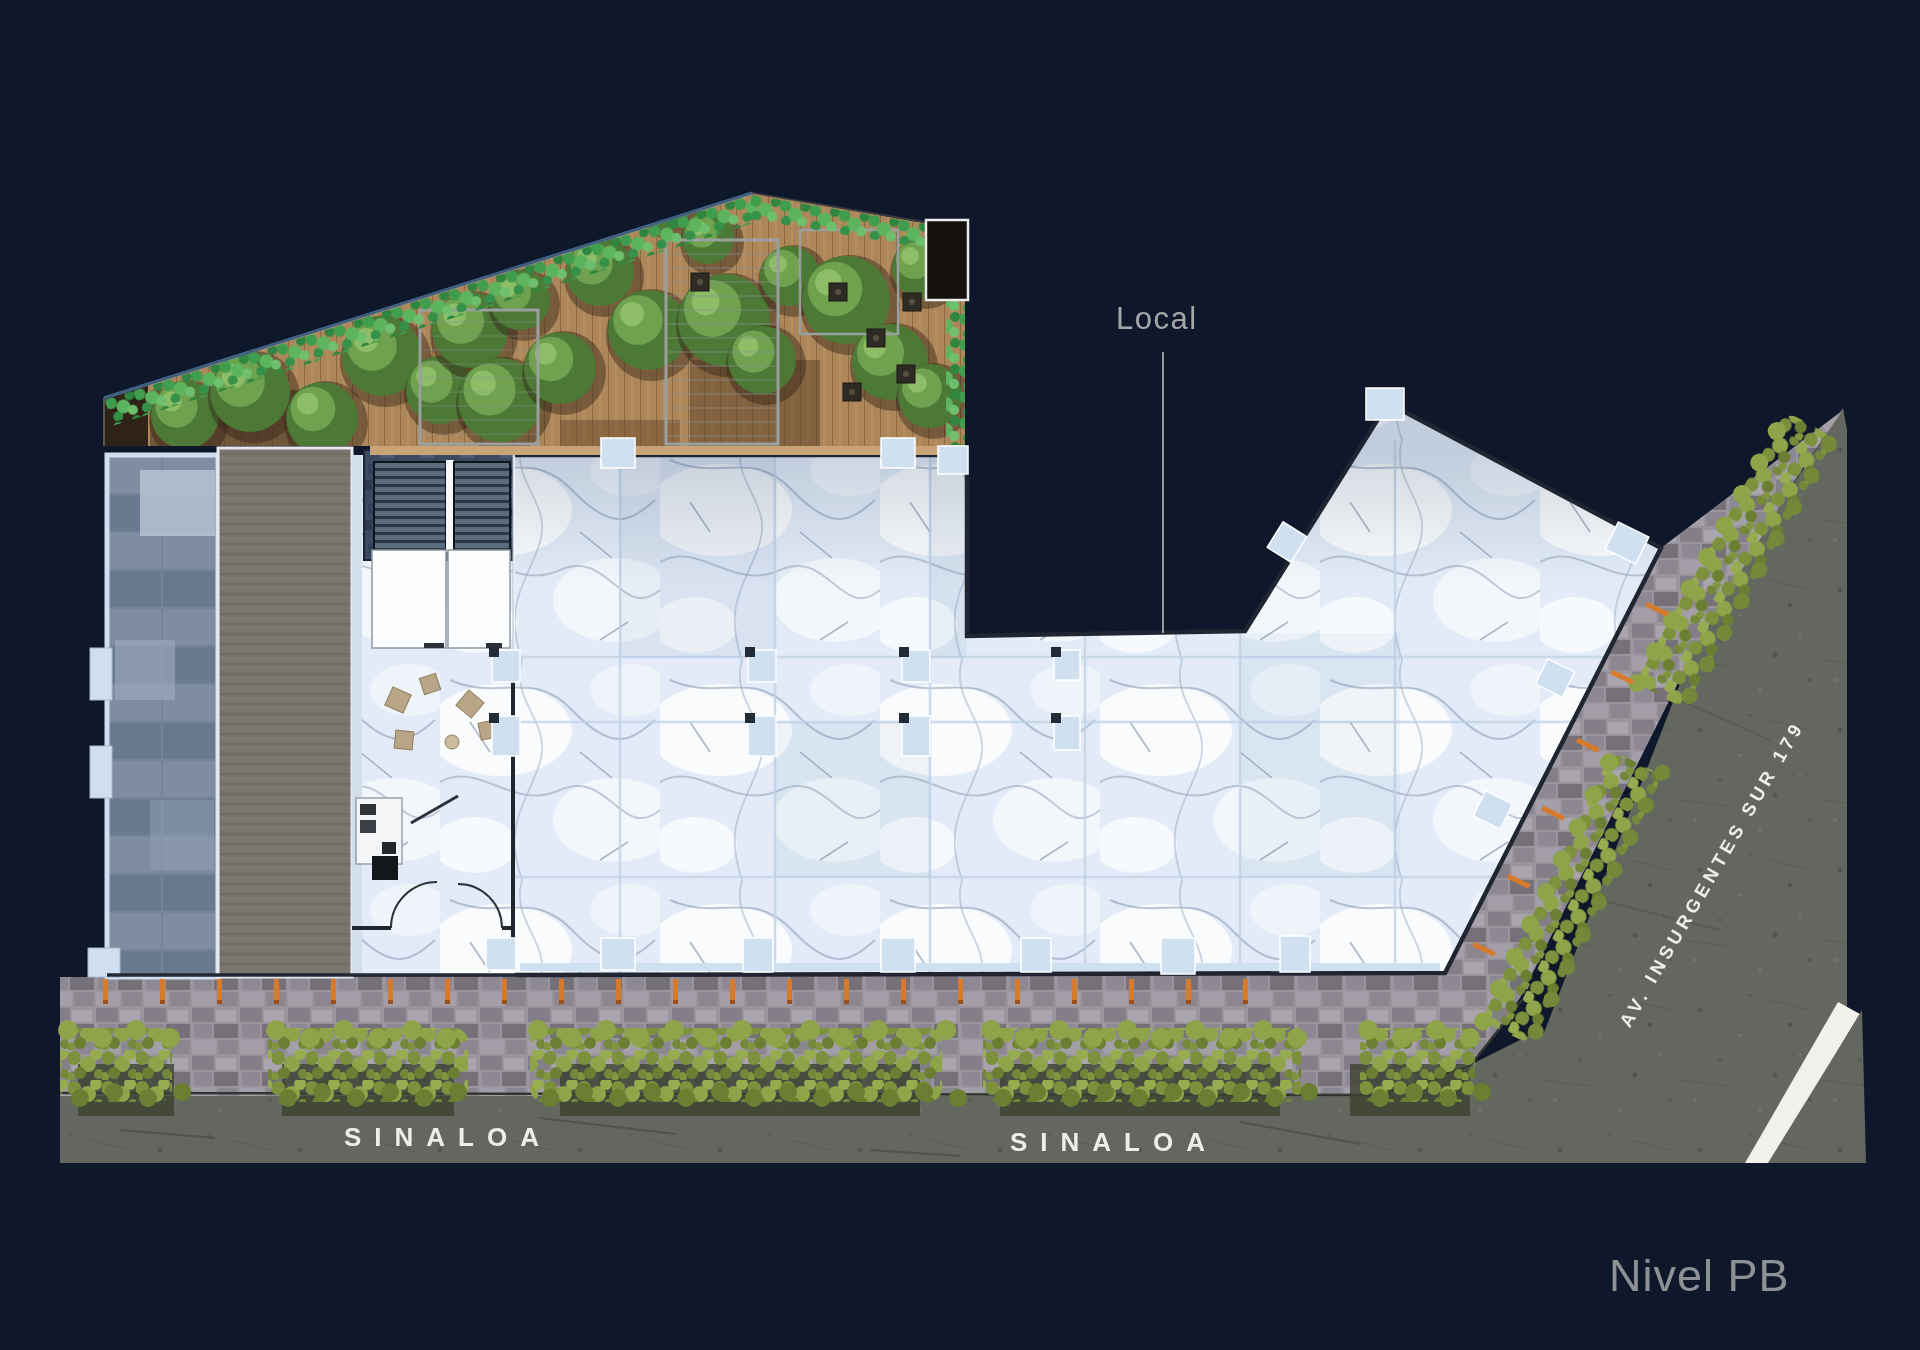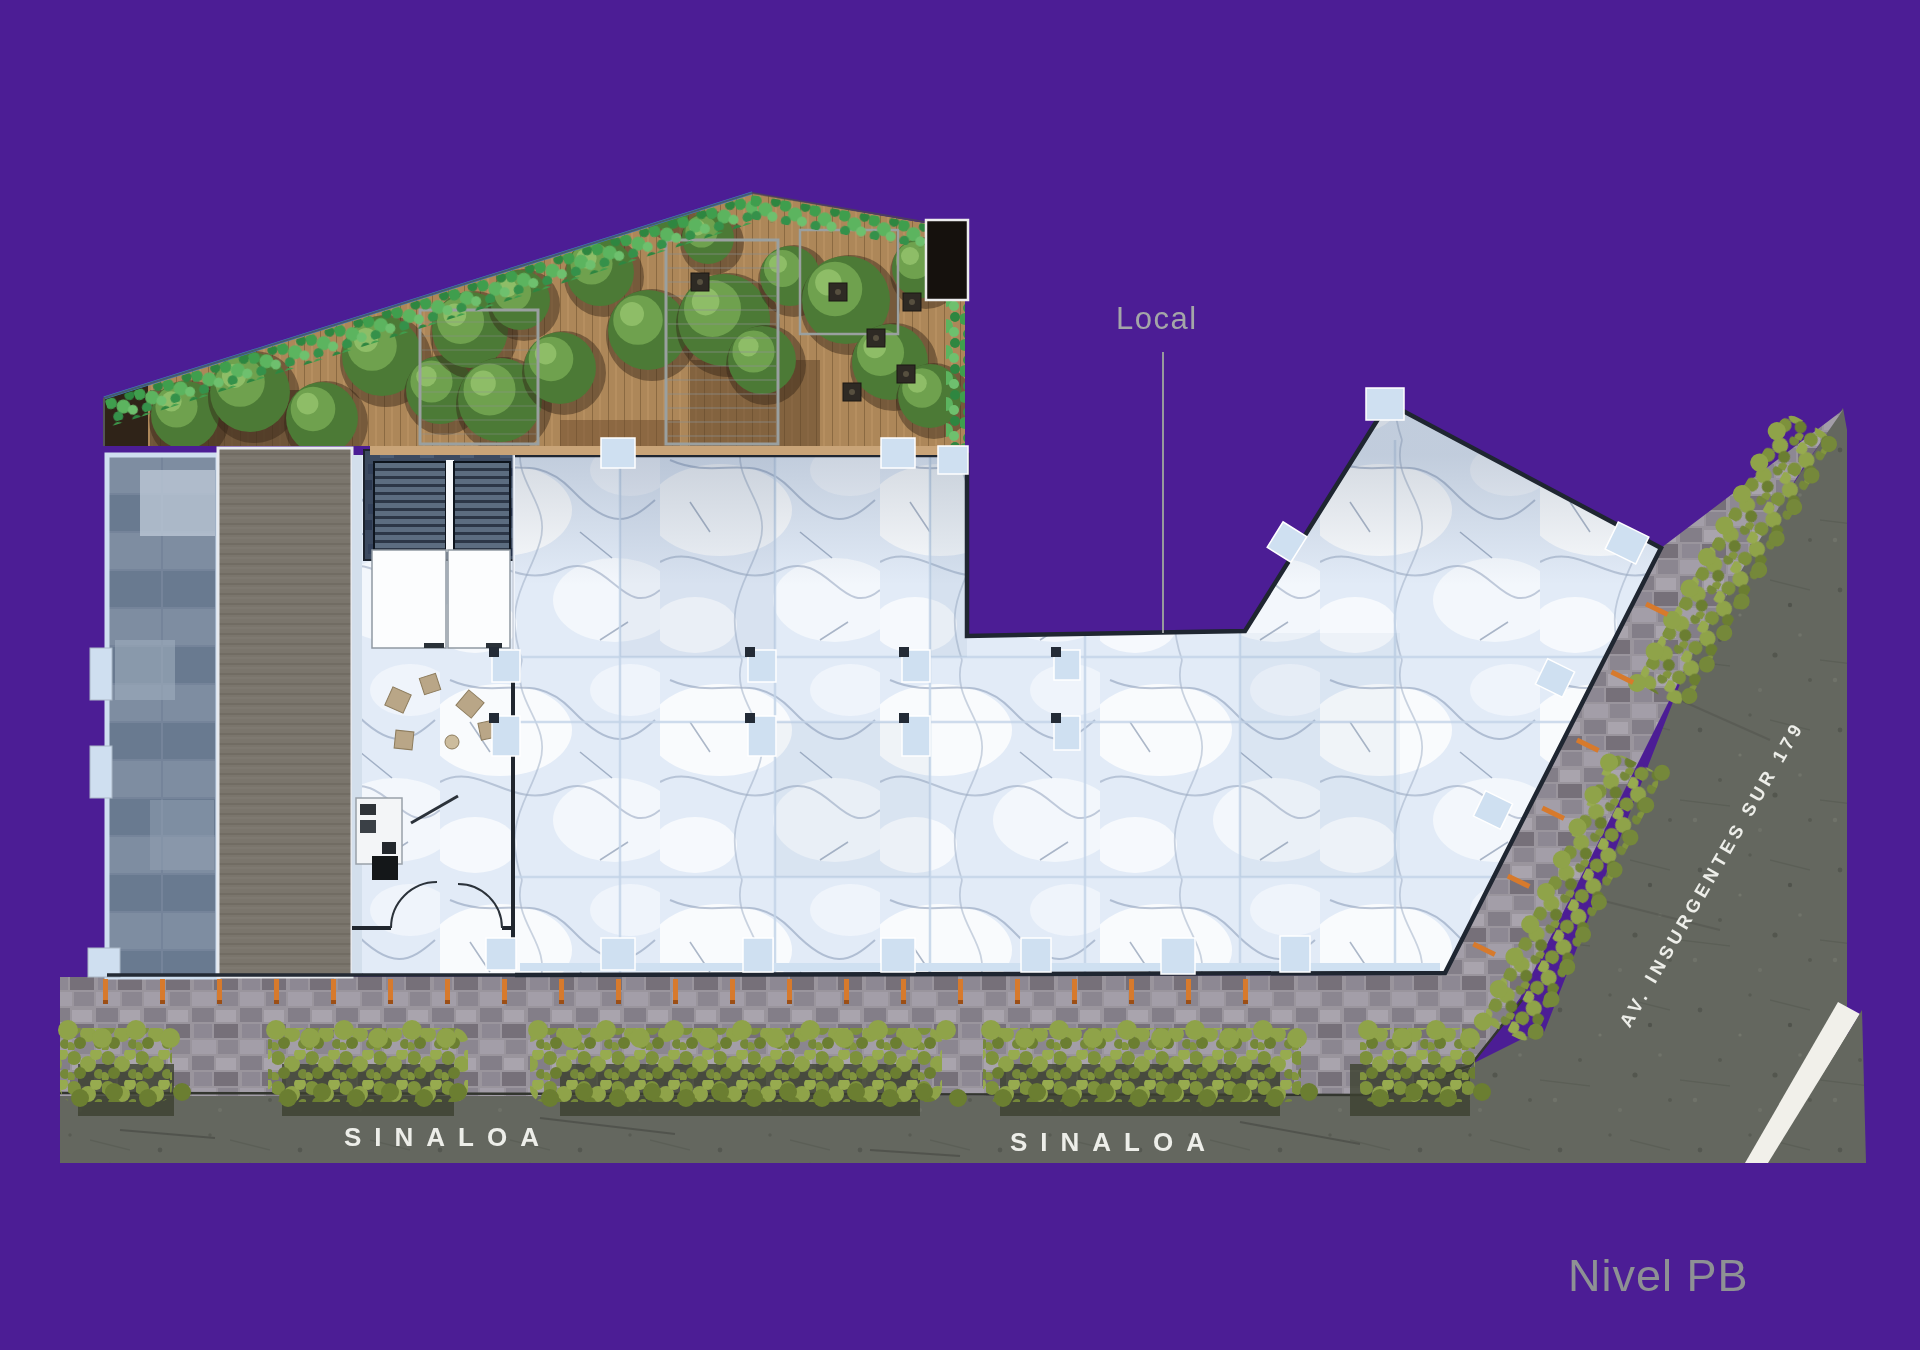--- a/index.html
+++ b/index.html
@@ -1,26 +1,26 @@
 <!DOCTYPE html>
 <html><head>
 <meta charset="utf-8">
 <style>
   html,body{margin:0;padding:0;background:#ffffff;}
-  .scene{position:relative;width:1920px;height:1350px;background:#4c1d95;overflow:hidden;
+  .scene{position:relative;width:1920px;height:1350px;background:#0f172a;overflow:hidden;
          font-family:"Liberation Sans", sans-serif;}
   svg.plan{position:absolute;left:0;top:0;}
   .lbl{position:absolute;white-space:nowrap;}
   .lbl-local{left:1116px;top:301px;font-size:31px;color:#a4a6a8;letter-spacing:1.5px;}
   .lbl-street{color:#edeee9;font-weight:bold;}
   .lbl-sinaloa-w{left:344px;top:1122px;font-size:26px;letter-spacing:13px;}
   .lbl-sinaloa-e{left:1010px;top:1127px;font-size:26px;letter-spacing:13px;}
   .lbl-avenue{left:1522px;top:863px;width:380px;text-align:center;font-size:18.5px;
               letter-spacing:4.5px;transform:rotate(-60deg);transform-origin:50% 50%;}
-  .lbl-nivel{left:1568px;top:1250px;font-size:45px;color:#8e9194;letter-spacing:1px;}
+  .lbl-nivel{left:1609px;top:1250px;font-size:45px;color:#8e9194;letter-spacing:1px;}
 </style>
 </head>
 <body>
 
 <div class="scene">
 
 <svg class="plan" width="1920" height="1350" viewBox="0 0 1920 1350">
   <defs>
     <pattern id="marble" width="220" height="220" patternUnits="userSpaceOnUse">
       <rect width="220" height="220" fill="#e2ebf7"></rect>

